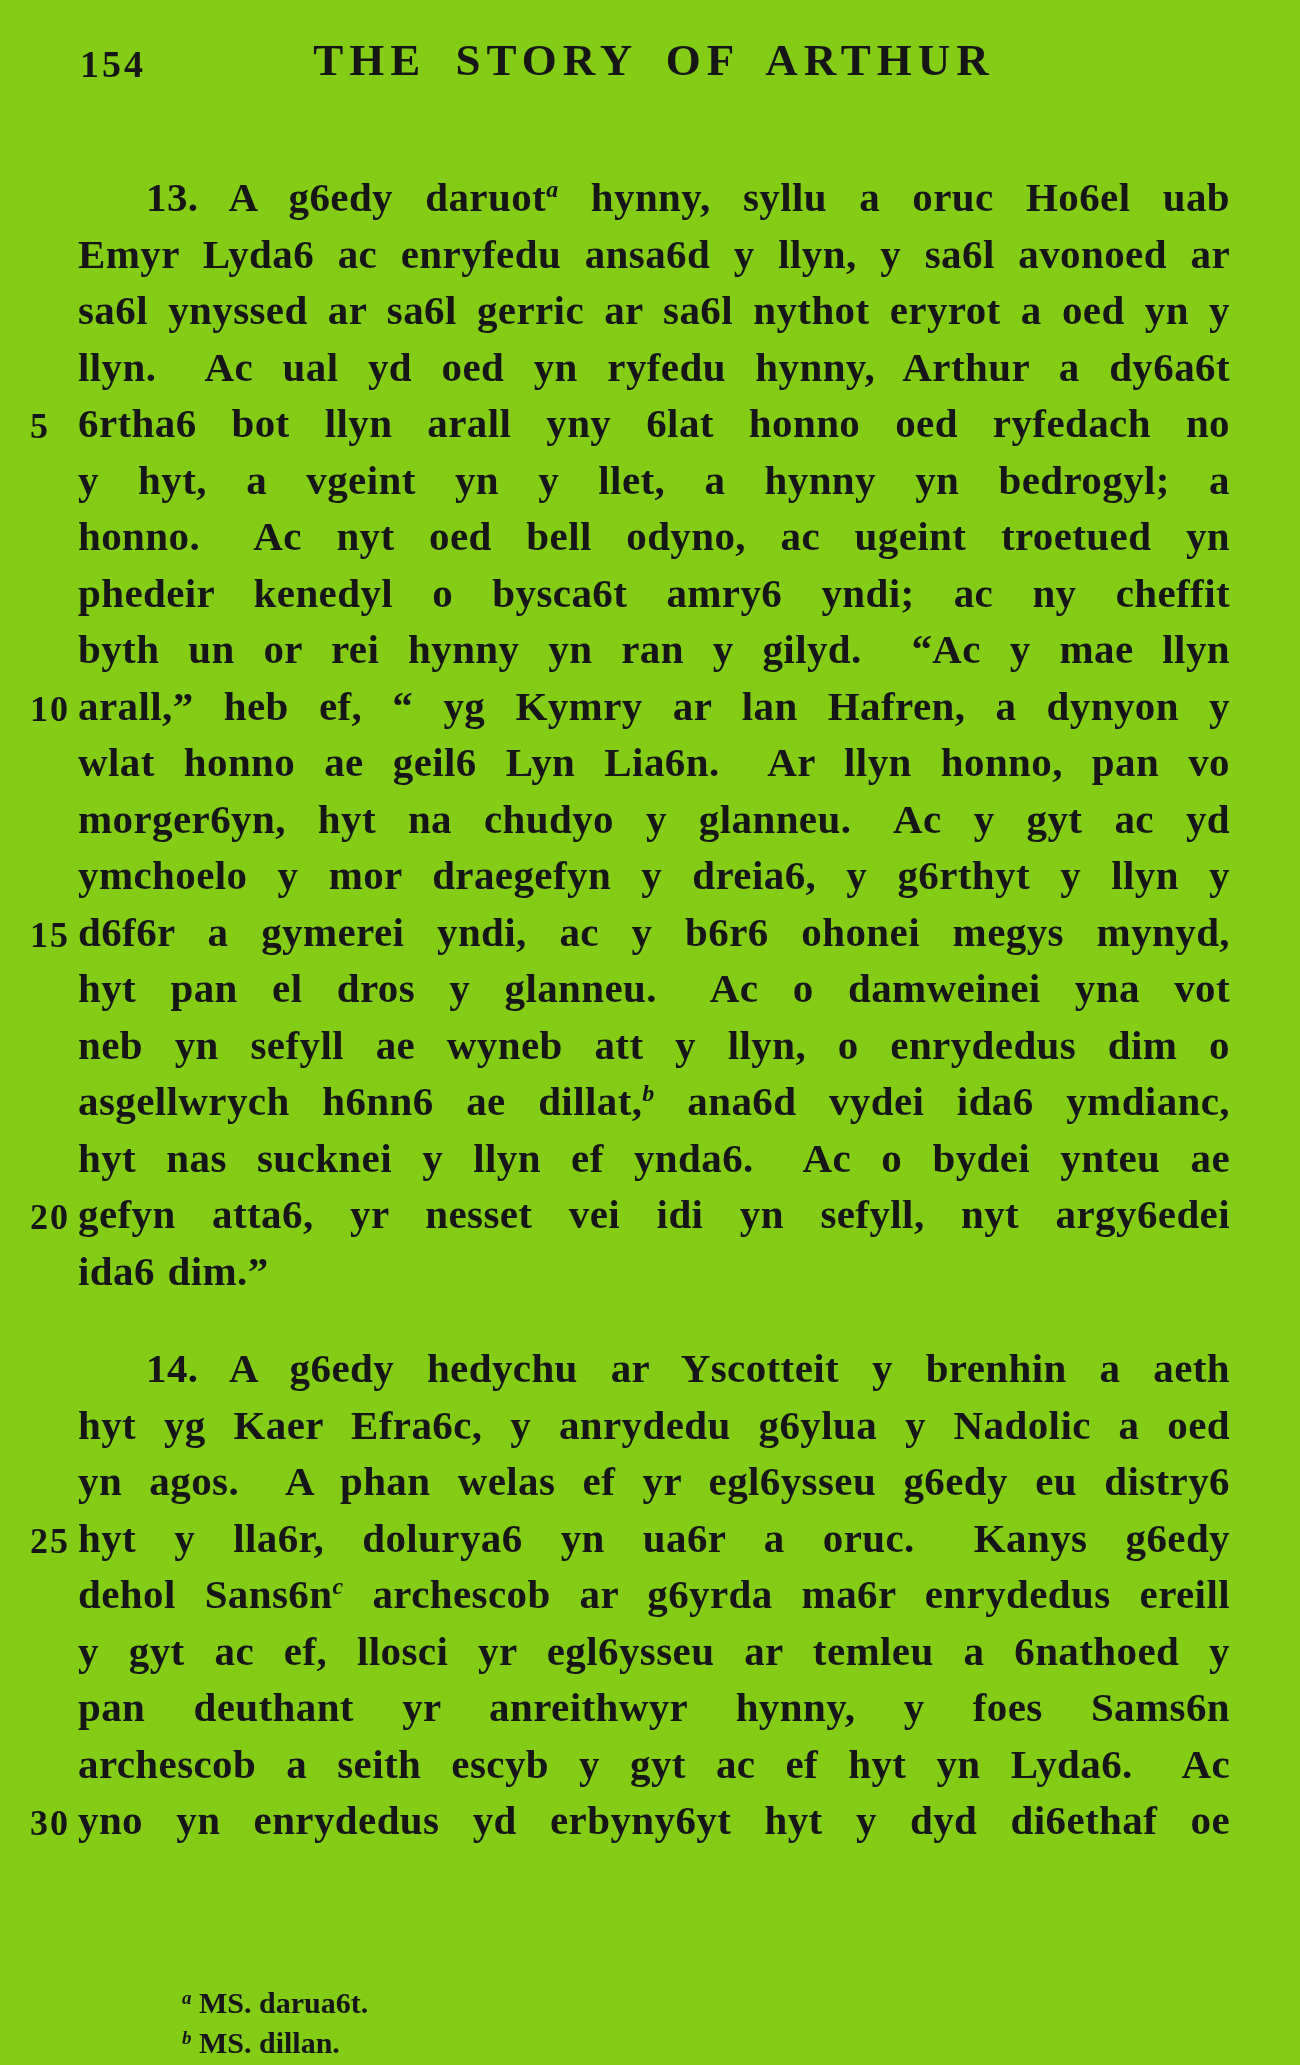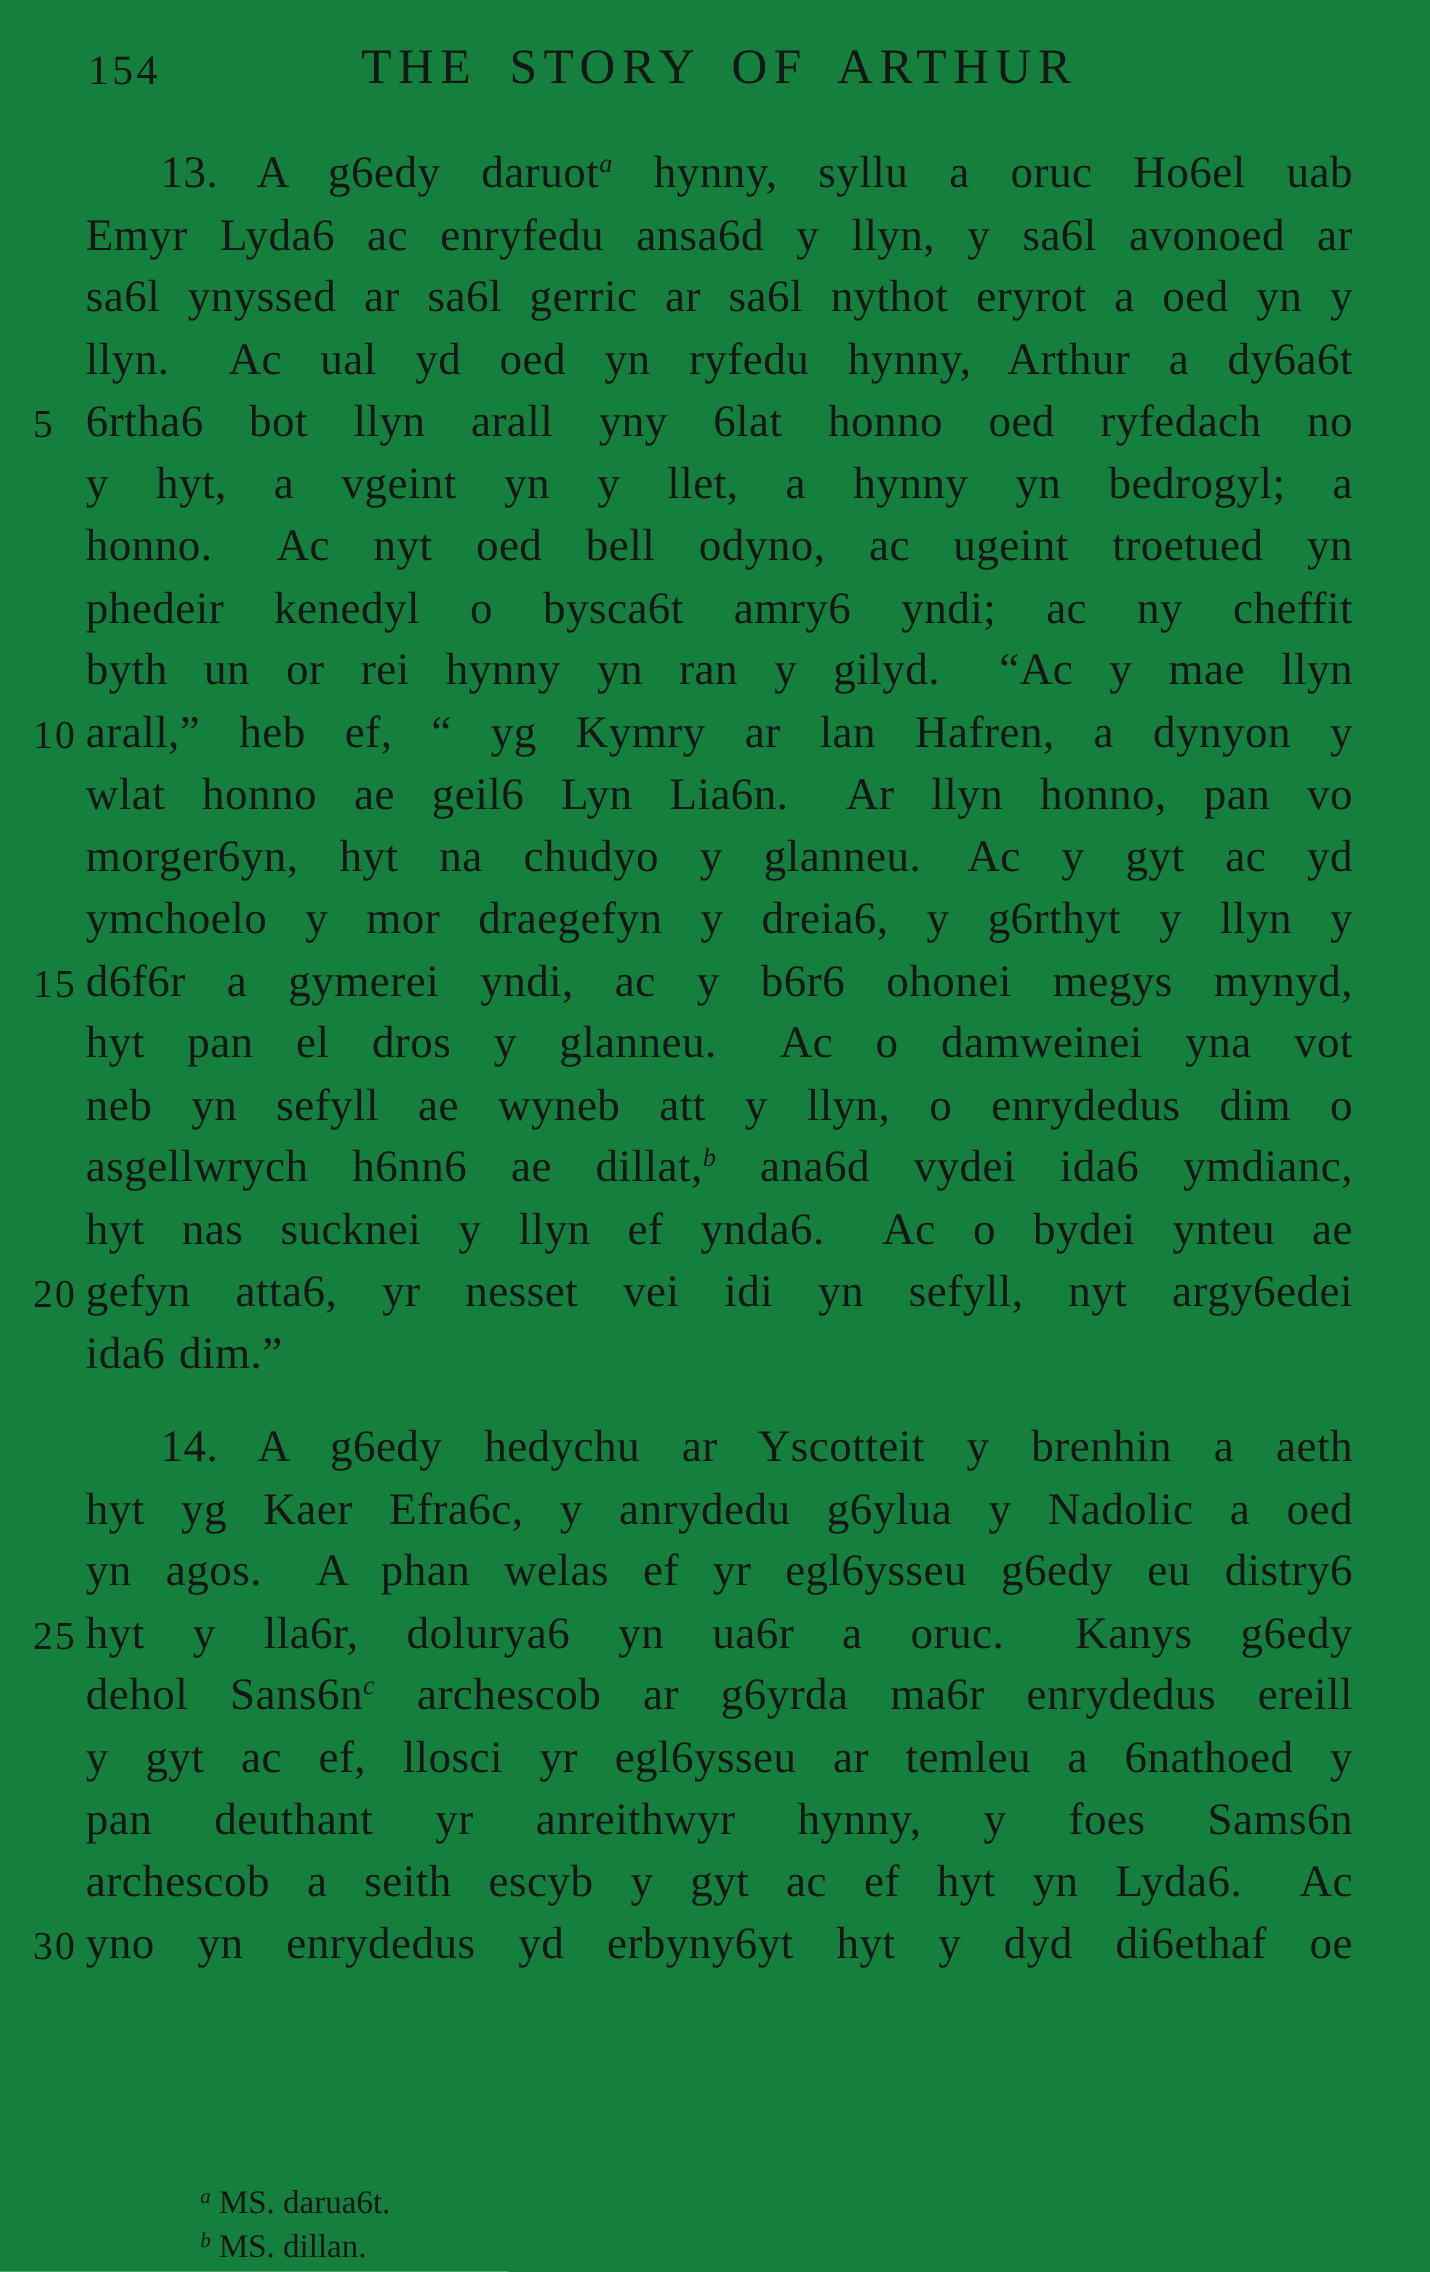--- a/index.html
+++ b/index.html
@@ -2,21 +2,21 @@
 <html><head>
 <meta charset="utf-8">
 <style>
   html,body{margin:0;padding:0;}
   body{
     width:1300px;height:2065px;
     background:#fcfcfa;
     font-family:"Liberation Serif","DejaVu Serif",serif;
     color:#161616;
   }
-  .page{position:relative;width:1300px;height:2065px;background:#15803d;overflow:hidden;}
+  .page{position:relative;width:1300px;height:2065px;background:#84cc16;overflow:hidden;font-weight:bold;}
   .pagenum{
     position:absolute;left:80px;top:42px;
     font-size:38px;letter-spacing:3px;
   }
   .title{
     position:absolute;left:78px;top:34px;width:1152px;
     text-align:center;font-size:45px;letter-spacing:6px;word-spacing:12px;
     white-space:nowrap;
   }
   .text-block{
@@ -25,21 +25,21 @@
     letter-spacing:0.4px;word-spacing:2px;
   }
   .paragraph{margin:0;}
   .paragraph + .paragraph{margin-top:28px;}
   .line{
     position:relative;
     text-align:justify;
     text-align-last:justify;
   }
   .line.end{text-align-last:left;}
-  .line.indent{text-indent:68px;}
+  .line.indent{text-indent:68px;margin-top:41px;}
   .mnum{
     position:absolute;left:-48px;top:3px;width:40px;
     text-align:right;font-size:36px;letter-spacing:2px;
     text-indent:0;
   }
   sup.fnmark{
     font-style:italic;
     font-size:24px;
     line-height:0;
     vertical-align:14px;

